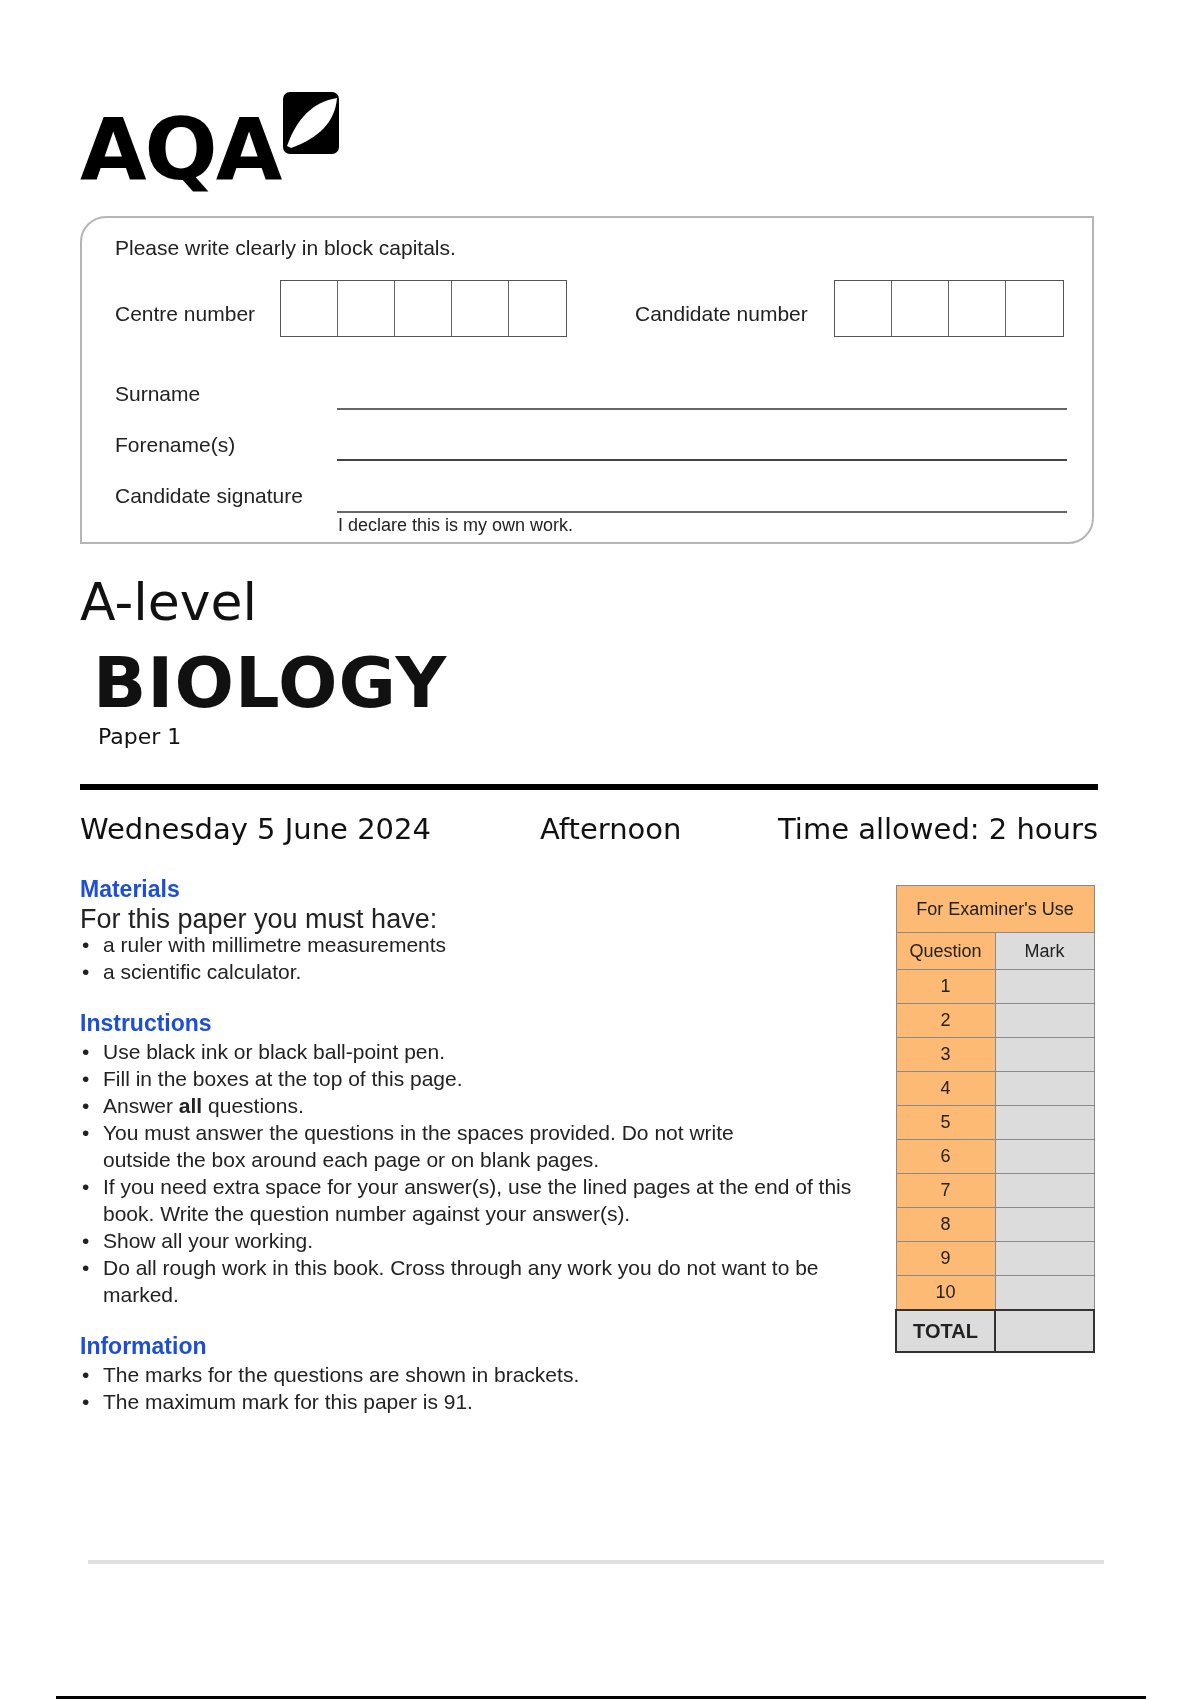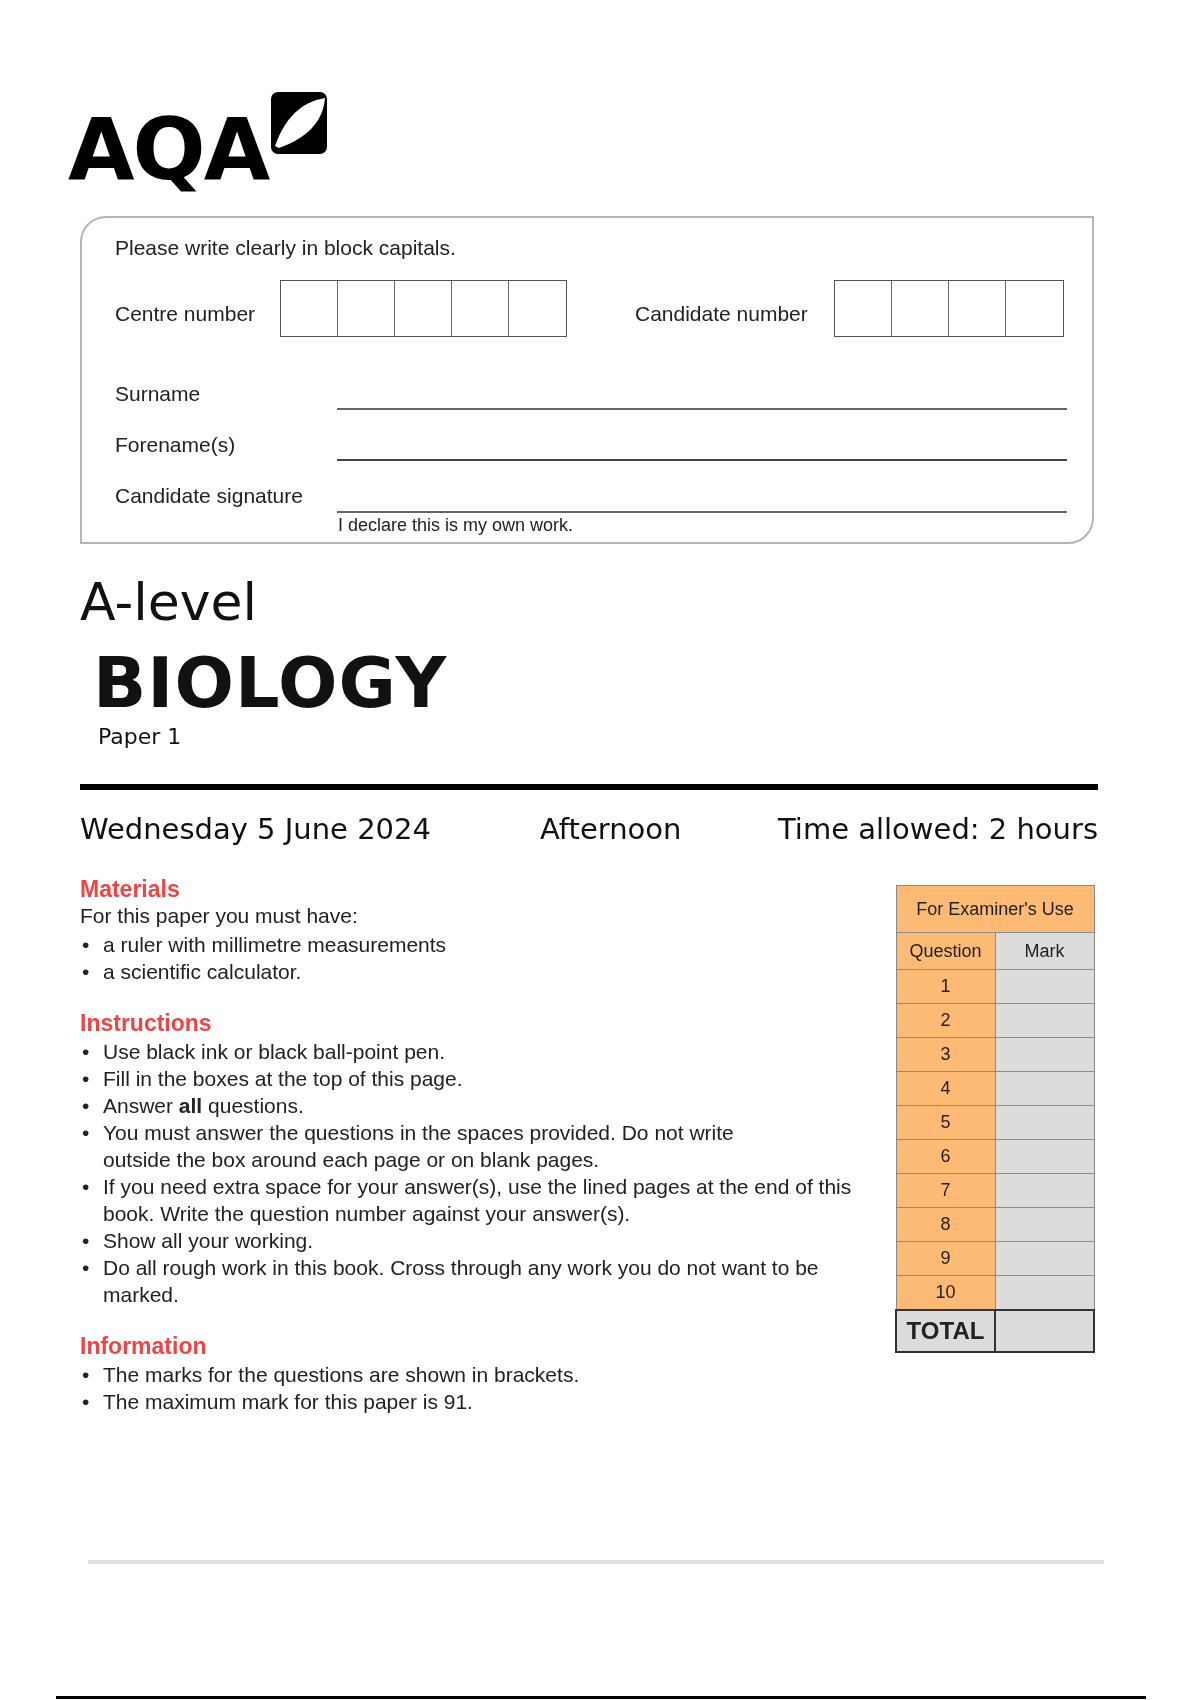--- a/index.html
+++ b/index.html
@@ -1,20 +1,20 @@
 <!DOCTYPE html>
 <html><head>
 <meta charset="utf-8">
 <style>
   html, body { margin:0; padding:0; background:#ffffff; }
   body { width:1200px; height:1700px; position:relative; overflow:hidden; color:#111; font-family:"Liberation Sans", sans-serif; }
   .abs { position:absolute; }
 
   
-  #logo { left:68px; top:92px; width:262px; height:96px; }
+  #logo { left:80px; top:92px; width:262px; height:96px; }
   #logo .letters { position:absolute; left:0; top:14px; font-family:"DejaVu Sans", sans-serif; font-weight:bold; font-size:86px; letter-spacing:-2px; line-height:86px; color:#000; }
   #logo svg { position:absolute; left:203px; top:0; }
 
   
   #form-box { left:80px; top:216px; width:1014px; height:328px; border:2px solid #b5b5b5; border-radius:26px 0 26px 0; box-sizing:border-box; }
   .form-label { font-size:21px; color:#222; position:absolute; white-space:nowrap; }
   .digit-boxes { position:absolute; display:flex; border:1.5px solid #555; height:57px; box-sizing:border-box; }
   .digit-box { width:57px; height:100%; box-sizing:border-box; border-right:1.5px solid #666; }
   .digit-box:last-child { border-right:none; }
   .write-line { position:absolute; height:0; border-top:2px solid #666; }
@@ -24,34 +24,34 @@
   .title-font { font-family:"DejaVu Sans", sans-serif; color:#111; }
   #title-alevel { left:80px; top:572px; font-size:52px; }
   #title-subject { left:93px; top:642px; font-size:70px; font-weight:bold; letter-spacing:1px; }
   #title-paper { left:98px; top:724px; font-size:22px; }
   #thick-rule { left:80px; top:784px; width:1018px; height:6px; background:#000; }
 
   #date-row { left:80px; top:812px; width:1018px; height:40px; font-family:"DejaVu Sans", sans-serif; font-size:29px; color:#111; }
   #date-row span { position:absolute; top:0; white-space:nowrap; }
 
   
-  .sec-head { position:absolute; font-size:23px; font-weight:bold; color:#ef4444; }
-  .sec-intro { position:absolute; font-size:21px; color:#222; }
+  .sec-head { position:absolute; font-size:23px; font-weight:bold; color:#1d4ed8; }
+  .sec-intro { position:absolute; font-size:27px; color:#222; }
   .bullets { position:absolute; left:80px; margin:0; padding:0; list-style:none; font-size:21px; color:#222; line-height:27px; }
   .bullets li { position:relative; padding-left:23px; }
   .bullets li::before { content:"\2022"; position:absolute; left:2px; top:0; }
 
   
   #exam-table { left:895px; top:885px; width:200px; border-collapse:collapse; font-size:18px; color:#222; }
   #exam-table td, #exam-table th { border:1.5px solid #8a8a8a; text-align:center; padding:0; }
   #exam-table .head { background:#fdba74; height:46px; font-weight:normal; font-size:18px; }
   #exam-table .q { background:#fdba74; width:98px; height:33px; }
   #exam-table .m { background:#dcdcdc; }
   #exam-table .subhead td { height:36px; }
-  #exam-table .total td { border:2.5px solid #333; height:40px; background:#dcdcdc; font-weight:bold; font-size:24px; }
+  #exam-table .total td { border:2.5px solid #333; height:40px; background:#dcdcdc; font-weight:bold; font-size:20px; }
 
   #gray-rule { left:88px; top:1560px; width:1016px; height:4px; background:#e0e0e0; }
   #black-rule { left:56px; top:1696px; width:1090px; height:3px; background:#000; }
 </style>
 </head>
 <body>
 
 <div id="logo" class="abs">
   <span class="letters">AQA</span>
   <svg width="56" height="62" viewBox="0 0 56 62">

